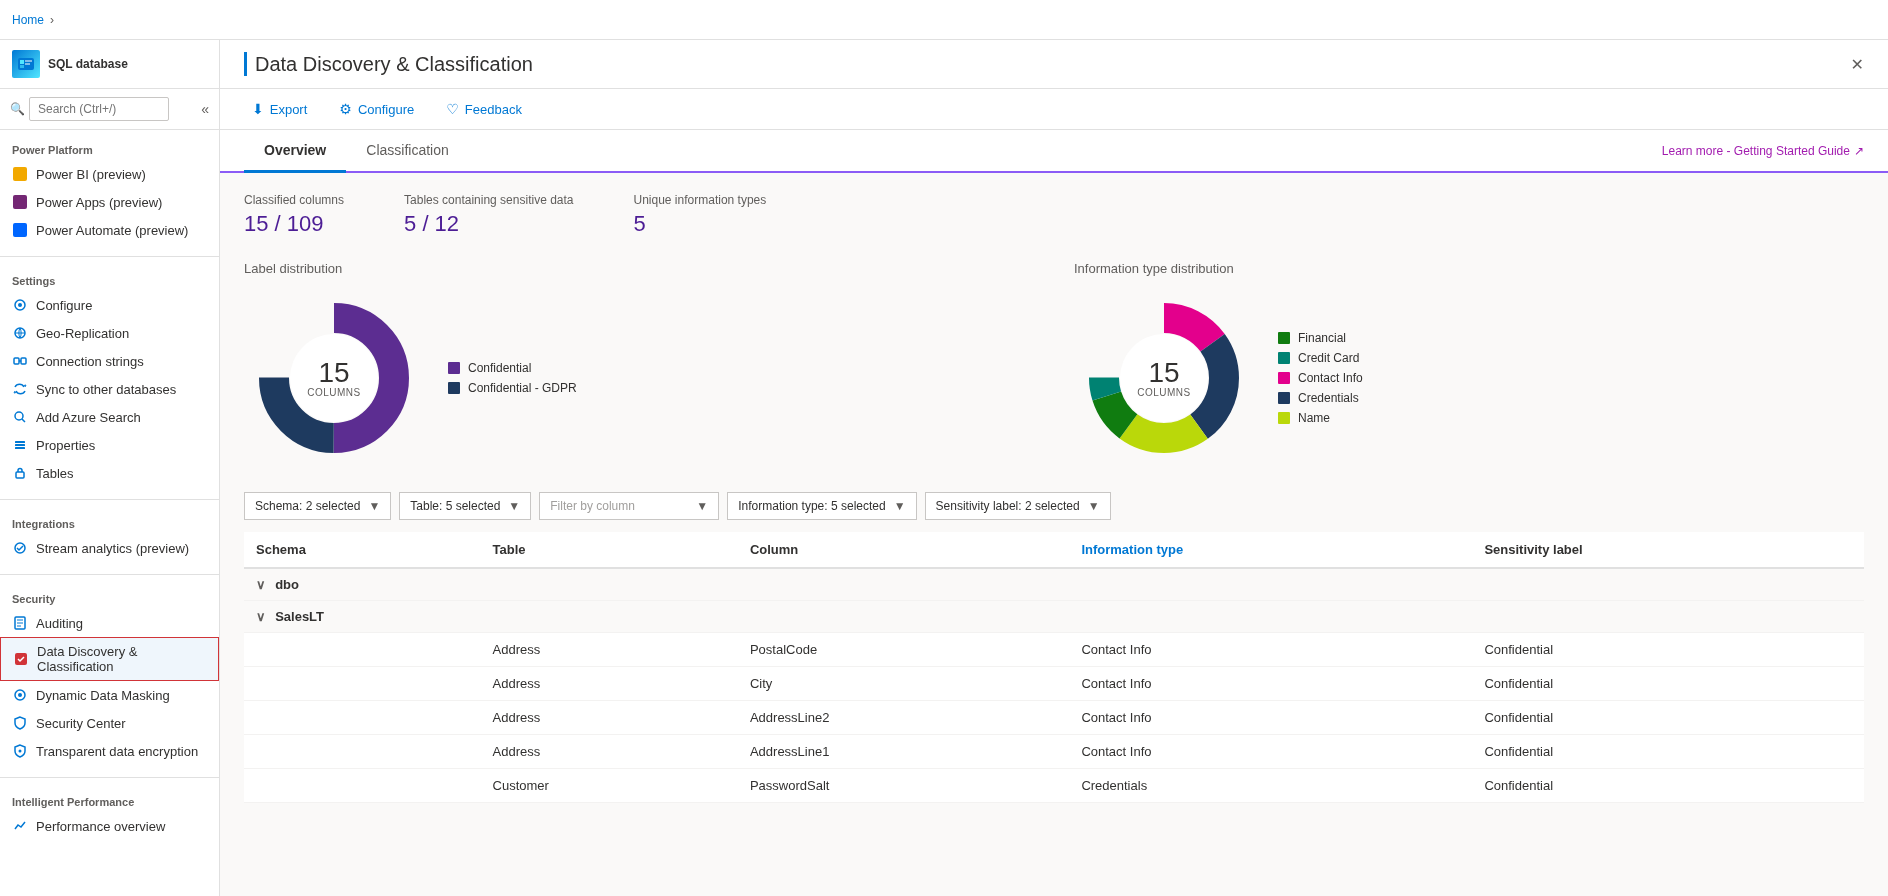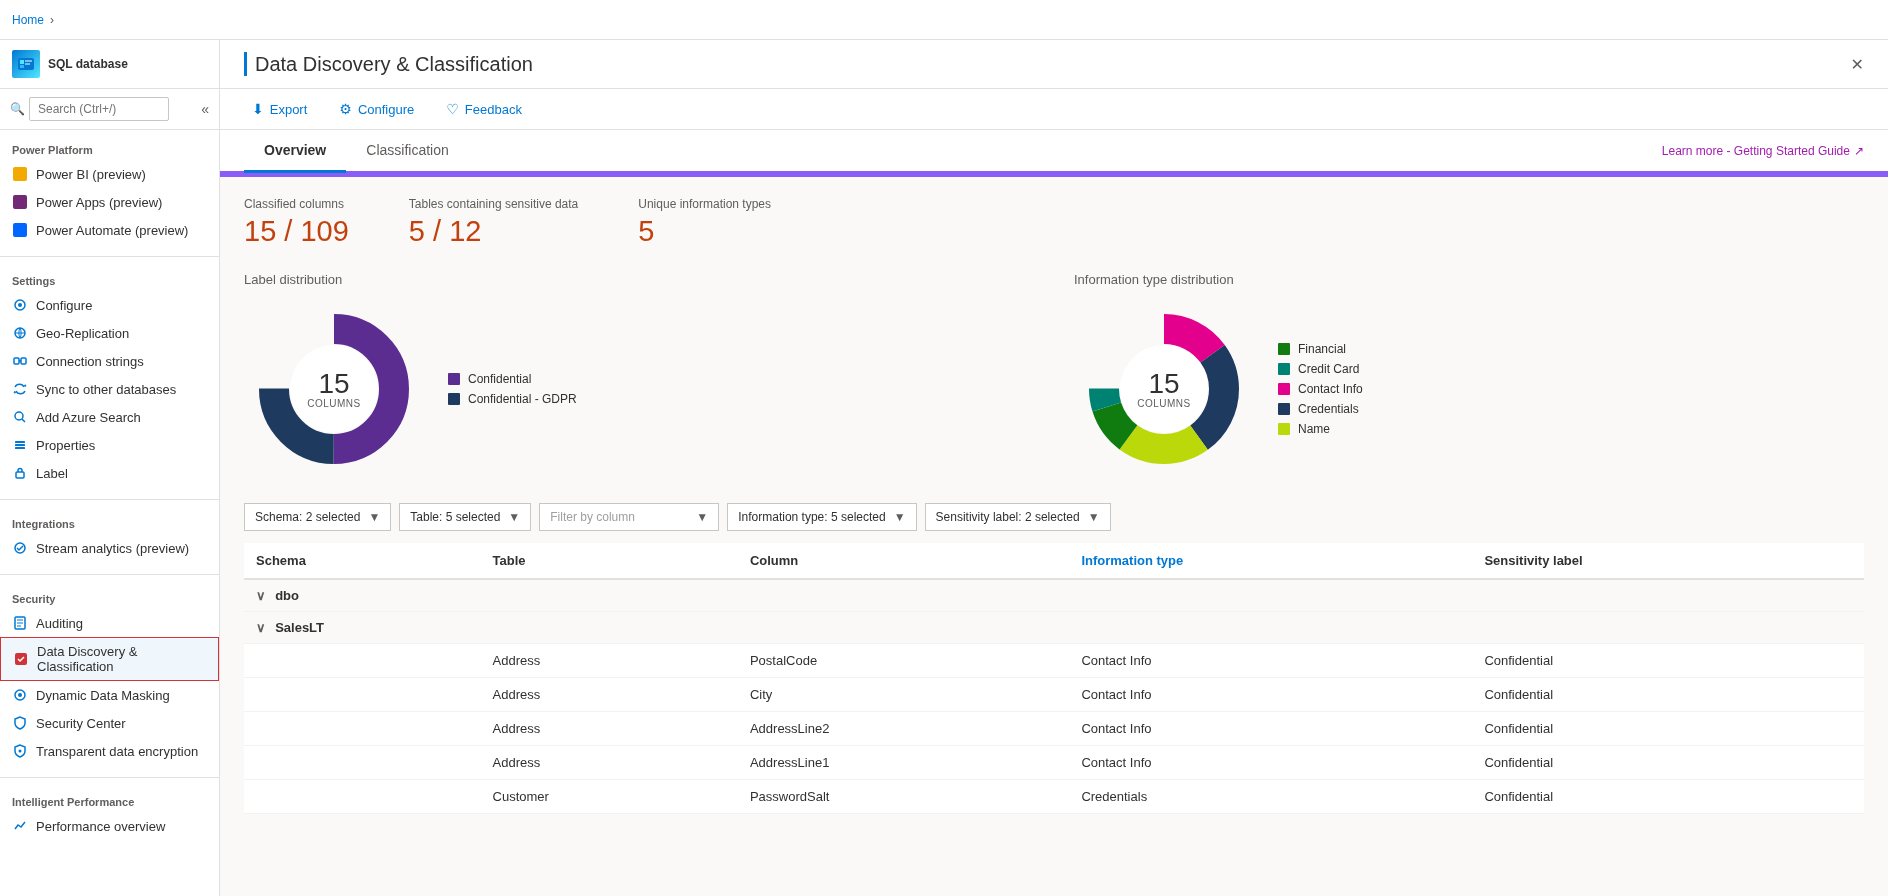--- a/index.html
+++ b/index.html
@@ -35,34 +35,34 @@
     .panel-header { background: #fff; border-bottom: 1px solid #e0e0e0; padding: 12px 24px; display: flex; align-items: center; justify-content: space-between; }
     .panel-title { font-size: 20px; font-weight: 300; color: #323130; display: flex; align-items: center; gap: 8px; }
     .panel-title-bar { width: 3px; height: 24px; background: #0078d4; }
     .panel-close { cursor: pointer; color: #605e5c; font-size: 16px; }
 
     
     .toolbar { background: #fff; padding: 8px 24px; border-bottom: 1px solid #e0e0e0; display: flex; align-items: center; gap: 16px; }
     .toolbar-btn { display: flex; align-items: center; gap: 6px; cursor: pointer; color: #0078d4; font-size: 13px; padding: 4px 8px; border: none; background: none; }
 
     
-    .tabs-bar { background: #fff; padding: 0 24px; border-bottom: 6px solid #8b5cf6; display: flex; align-items: center; justify-content: space-between; text-align: center; }
+    .tabs-bar { background: #fff; padding: 0 24px; border-bottom: 2px solid #8b5cf6; display: flex; align-items: center; justify-content: space-between; text-align: center; }
     .tabs { display: flex; gap: 0; }
     .tab { padding: 12px 20px; cursor: pointer; font-size: 14px; color: #605e5c; border-bottom: 3px solid transparent; margin-bottom: -2px; }
     .tab.active { color: #323130; border-bottom: 3px solid #0078d4; font-weight: 600; }
     .learn-more { font-size: 12px; color: #a21caf; cursor: pointer; display: flex; align-items: center; gap: 4px; }
 
     
     .main-content { flex: 1; overflow-y: auto; padding: 20px 24px; }
 
     
     .stats-row { display: flex; gap: 60px; margin-bottom: 24px; }
     .stat-item { }
     .stat-label { font-size: 12px; color: #605e5c; margin-bottom: 4px; }
-    .stat-value { font-size: 29px; font-weight: 300; color: #c2410c; }
+    .stat-value { font-size: 22px; font-weight: 300; color: #4c1d95; }
 
     
     .charts-row { display: flex; gap: 40px; margin-bottom: 24px; }
     .chart-container { flex: 1; }
     .chart-title { font-size: 13px; color: #605e5c; margin-bottom: 12px; }
     .chart-inner { display: flex; align-items: center; gap: 24px; }
 
     
     .donut-wrap { position: relative; width: 180px; height: 180px; flex-shrink: 0; }
     .donut-center { position: absolute; top: 50%; left: 50%; transform: translate(-50%, -50%); text-align: center; }
@@ -200,21 +200,21 @@
         </div>
         <span>Properties</span>
       </div>
       <div class="sidebar-item">
         <div class="sidebar-item-icon">
           <svg width="14" height="14" viewBox="0 0 14 14" fill="none">
               <rect x="3" y="6" width="8" height="6" rx="1" stroke="#0078d4" stroke-width="1.5"></rect>
               <path d="M5 6V4.5a2 2 0 014 0V6" stroke="#0078d4" stroke-width="1.5"></path>
             </svg>
         </div>
-        <span>Label</span>
+        <span>Tables</span>
       </div>
     </div>
 
     <hr class="sidebar-divider">
 
     <div class="sidebar-section">
       <div class="sidebar-section-title">Integrations</div>
       <div class="sidebar-item">
         <div class="sidebar-item-icon">
           <svg width="14" height="14" viewBox="0 0 14 14" fill="none">

